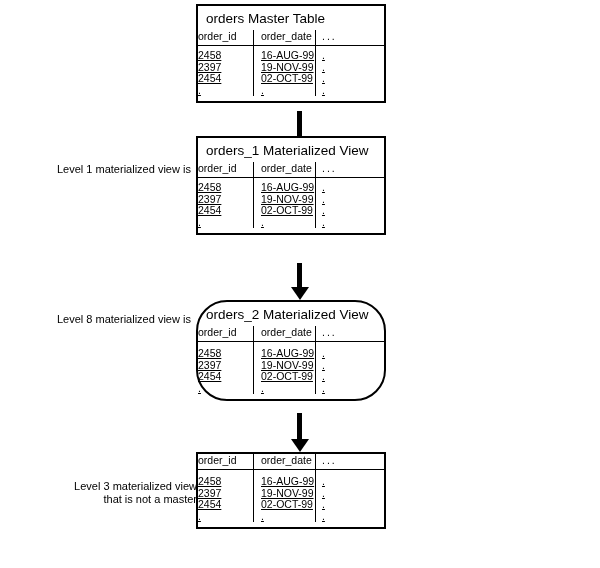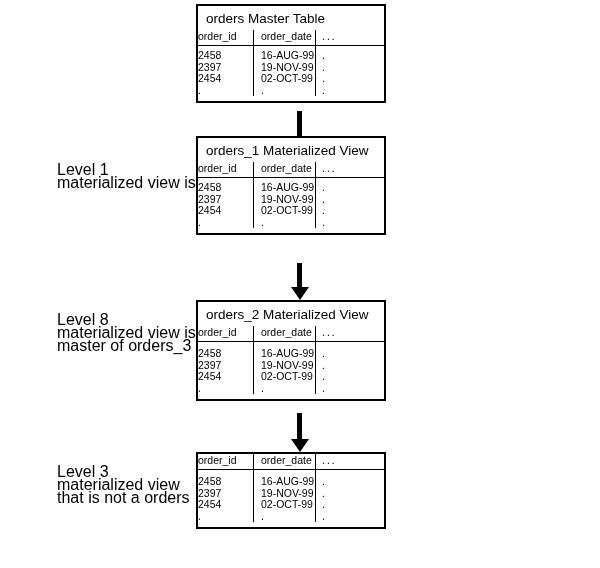--- a/index.html
+++ b/index.html
@@ -50,20 +50,21 @@
     height: 1px;
     background: #000000;
     margin: 0;
   }
   .tbody {
     display: flex;
     font-size: 10.5px;
     line-height: 11.5px;
     padding-top: 4px;
     padding-bottom: 5px;
+    text-decoration: underline;
   }
   .col-a { width: 55px; box-sizing: border-box; }
   .col-b { width: 62px; padding-left: 8px; box-sizing: border-box; }
   .col-c { flex: 1; padding-left: 7px; box-sizing: border-box; }
   
   .vrule {
     position: absolute;
     width: 1px;
     background: #000000;
     top: 0;
@@ -72,21 +73,21 @@
   .vrule-2 { left: 117px; }
   .cell-line { white-space: nowrap; }
   .dotline { font-size: 10.5px; line-height: 11.5px; }
   .ellipsis { letter-spacing: 2px; }
 
   
   .note {
     position: absolute;
     left: 57px;
     width: 140px;
-    font-size: 16px;
+    font-size: 11px;
     line-height: 13px;
   }
 
   
   .arrow {
     position: absolute;
     left: 291px;
     width: 18px;
   }
   .arrow-shaft {
@@ -185,21 +186,21 @@
 
   <div class="note" style="top:163px;">
     <div>Level 1 materialized view is</div>
   </div>
 
   <div class="arrow" style="top:263px; height:37px;">
     <div class="arrow-shaft" style="height:25px;"></div>
     <div class="arrow-head" style="top:24px;"></div>
   </div>
 
-  <div class="tbox" style="top:300px;">
+  <div class="tbox" style="top:300px;border-radius:31px;">
     <div class="tbox-title">orders_2 Materialized View</div>
     <div class="tgrid">
       <div class="vrule vrule-1" style="height:68px;"></div>
       <div class="vrule vrule-2" style="height:68px;"></div>
       <div class="thead">
         <div class="col-a cell-line">order_id</div>
         <div class="col-b cell-line">order_date</div>
         <div class="col-c cell-line ellipsis">...</div>
       </div>
       <div class="tsep"></div>
@@ -221,21 +222,20 @@
           <div class="cell-line">.</div>
           <div class="cell-line">.</div>
           <div class="cell-line dotline">.</div>
         </div>
       </div>
     </div>
   </div>
 
   <div class="note" style="top:313px;">
     <div>Level 8 materialized view is</div>
-    <div>master of orders_3</div>
   </div>
 
   <div class="arrow" style="top:413px; height:39px;">
     <div class="arrow-shaft" style="height:27px;"></div>
     <div class="arrow-head" style="top:26px;"></div>
   </div>
 
   <div class="tbox" style="top:452px;">
     <div class="tgrid">
       <div class="vrule vrule-1" style="height:68px;"></div>
@@ -262,18 +262,18 @@
         <div class="col-c">
           <div class="cell-line">.</div>
           <div class="cell-line">.</div>
           <div class="cell-line">.</div>
           <div class="cell-line dotline">.</div>
         </div>
       </div>
     </div>
   </div>
 
-  <div class="note" style="top:465px;">
+  <div class="note" style="top:480px;text-align:right;">
     <div>Level 3 materialized view</div>
-    <div>that is not a orders</div>
+    <div>that is not a master</div>
   </div>
 
 </div>
 
 </body></html>

